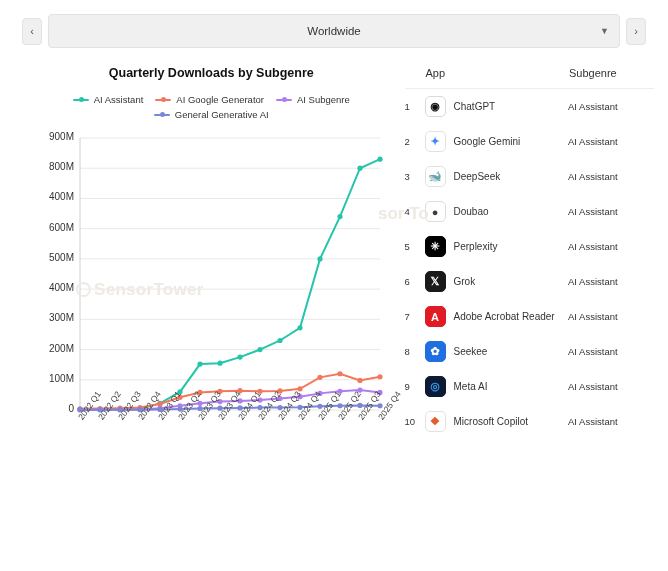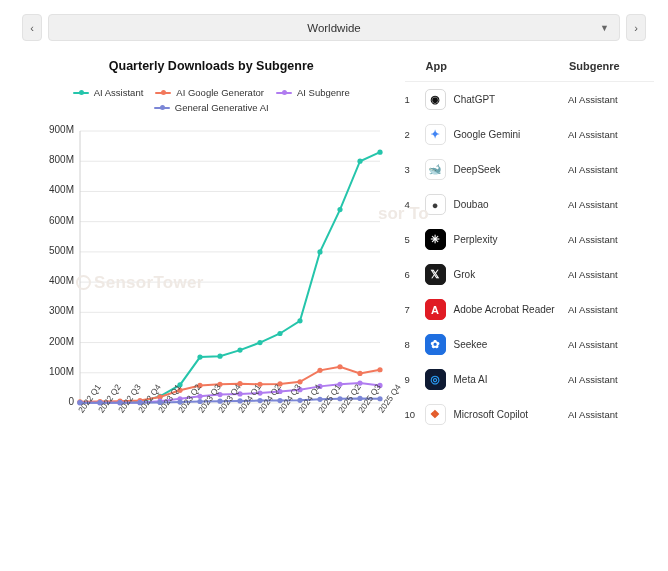--- a/index.html
+++ b/index.html
@@ -37,21 +37,21 @@
     border: 1px solid #e2e2e2;
     border-radius: 4px;
     display: flex; align-items: center; justify-content: center;
     font-size: 11px;
     color: #555;
     cursor: pointer;
     user-select: none;
   }
   .region-select {
     flex: 1;
-    height: 27px;
+    height: 34px;
     background: #f0f0f0;
     border: 1px solid #e2e2e2;
     border-radius: 4px;
     display: flex;
     align-items: center;
     justify-content: center;
     position: relative;
     font-size: 11.5px;
     color: #333;
     cursor: pointer;
@@ -143,21 +143,21 @@
   }
   
   table.apps {
     width: 100%;
     border-collapse: collapse;
     font-size: 10px;
   }
   table.apps th {
     text-align: left;
     font-size: 11px;
-    font-weight: bold;
+    font-weight: normal;
     color: #333;
     padding-bottom: 9px;
     border-bottom: 1px solid #eeeeee;
   }
   table.apps th.rank-h { width: 20px; }
   table.apps th.sub-h { text-align: left; width: 86px; }
   table.apps td {
     padding: 7px 0;
     vertical-align: middle;
     color: #333;

